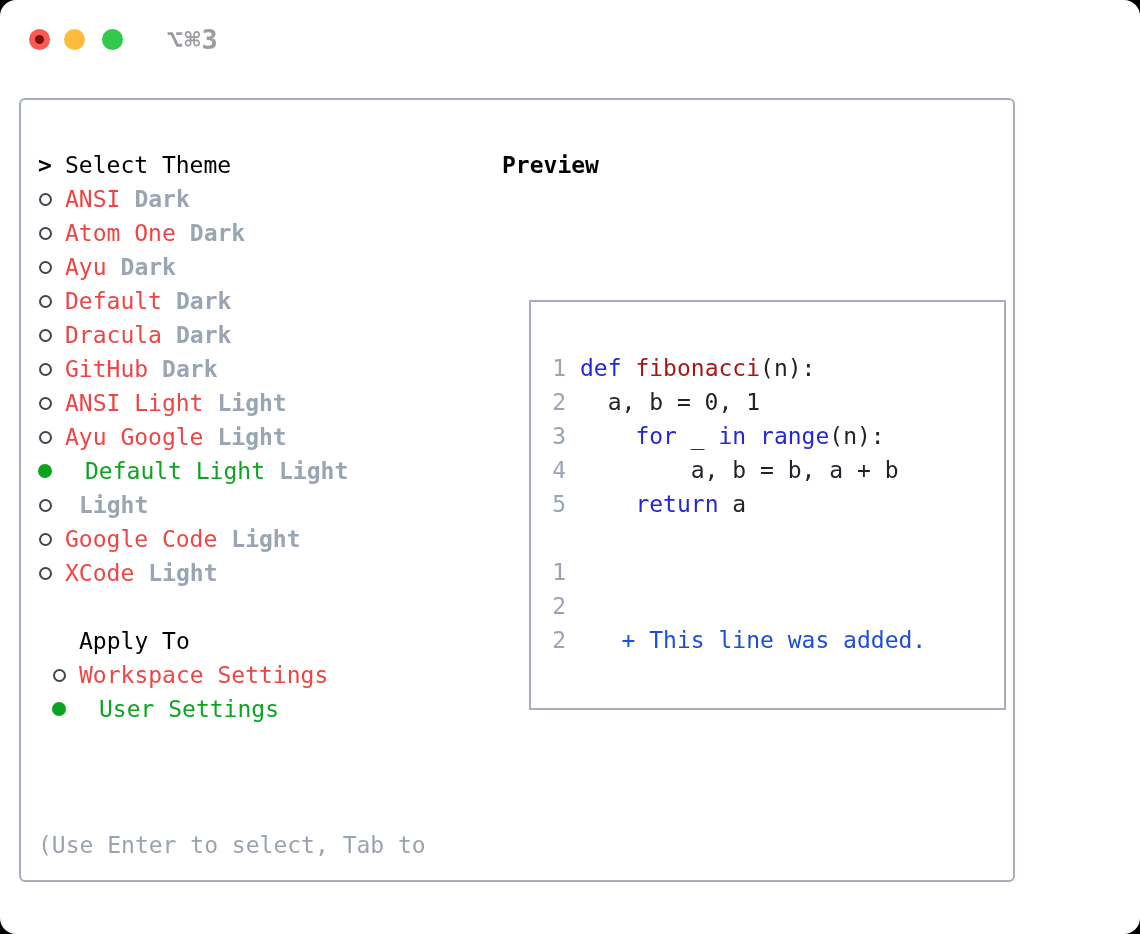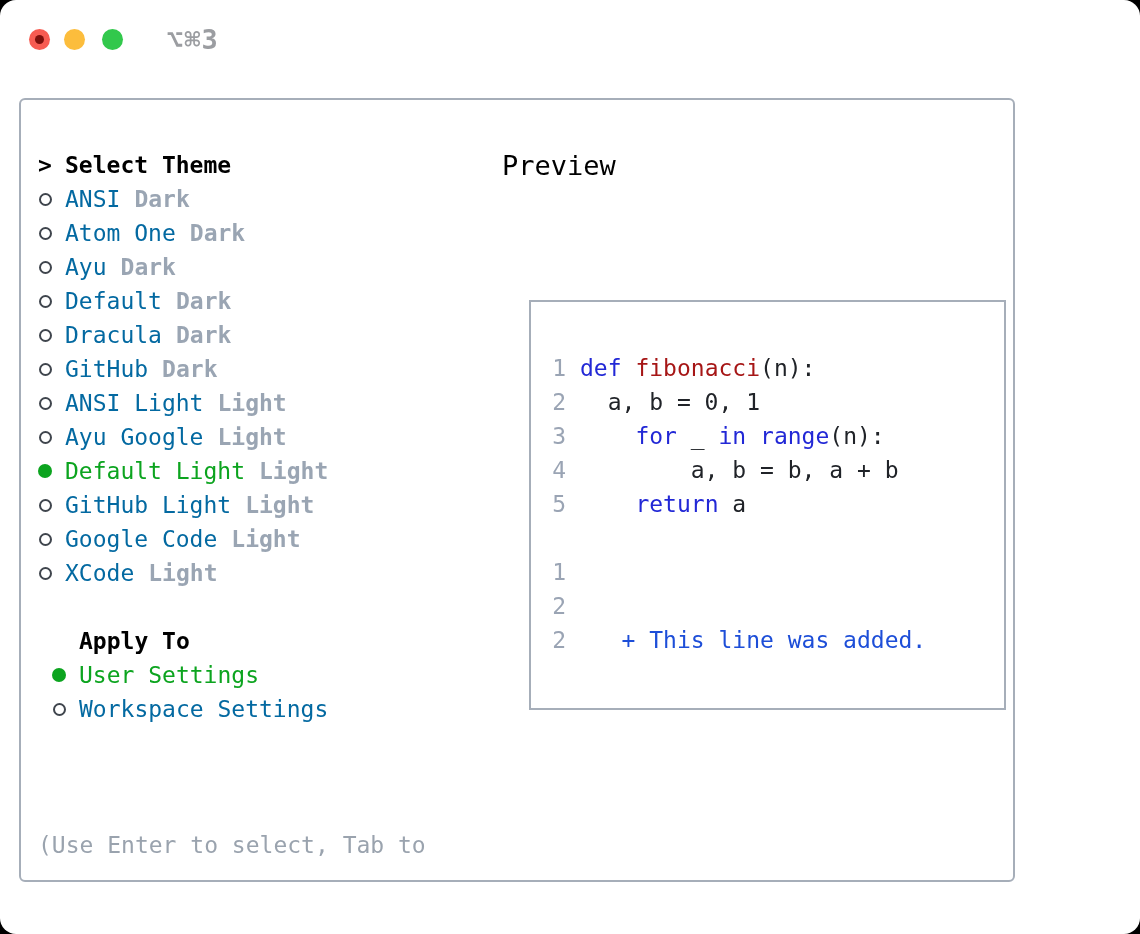--- a/index.html
+++ b/index.html
@@ -83,41 +83,41 @@
     width: 14px; height: 14px;
     border-radius: 50%;
     background: #0ca41f;
   }
   .prompt-char {
     font-weight: bold;
     color: #000000;
     font-size: 23px;
     line-height: 14px;
   }
-  .header-label { font-weight: bold; color: #000000; }
-  .item-name { color: #0369a1; }
-  .item-name.selected { color: #0ca41f; }
+  .header-label { font-weight: normal; color: #000000; }
+  .item-name { color: #ef4444; }
+  .item-name.selected { color: #0ca41f; margin-left: 20px; }
   .item-variant { color: #9aa5b3; margin-left: 14px; font-weight: bold; }
   .help-text {
     position: absolute;
     left: 38px; top: 760px;
     font-size: 23px;
     line-height: 34px;
     color: #9aa3ae;
     white-space: pre;
   }
   
   .preview-title {
     position: absolute;
     left: 502px; top: 148px;
     height: 34px;
     display: flex;
     align-items: center;
-    font-size: 27px;
-    font-weight: normal;
+    font-size: 23px;
+    font-weight: bold;
     color: #000000;
   }
   .preview-box {
     position: absolute;
     left: 508px; top: 200px;
     width: 477px; height: 410px;
     border: 2px solid #a6aeb9;
     box-sizing: border-box;
     background: #ffffff;
   }
@@ -180,29 +180,29 @@
       <div class="row"><span class="icon-cell"><span class="prompt-char">&gt;</span></span><span class="header-label">Select Theme</span></div>
       <div class="row"><span class="icon-cell"><span class="radio-ring"></span></span><span class="item-name">ANSI</span><span class="item-variant">Dark</span></div>
       <div class="row"><span class="icon-cell"><span class="radio-ring"></span></span><span class="item-name">Atom One</span><span class="item-variant">Dark</span></div>
       <div class="row"><span class="icon-cell"><span class="radio-ring"></span></span><span class="item-name">Ayu</span><span class="item-variant">Dark</span></div>
       <div class="row"><span class="icon-cell"><span class="radio-ring"></span></span><span class="item-name">Default</span><span class="item-variant">Dark</span></div>
       <div class="row"><span class="icon-cell"><span class="radio-ring"></span></span><span class="item-name">Dracula</span><span class="item-variant">Dark</span></div>
       <div class="row"><span class="icon-cell"><span class="radio-ring"></span></span><span class="item-name">GitHub</span><span class="item-variant">Dark</span></div>
       <div class="row"><span class="icon-cell"><span class="radio-ring"></span></span><span class="item-name">ANSI Light</span><span class="item-variant">Light</span></div>
       <div class="row"><span class="icon-cell"><span class="radio-ring"></span></span><span class="item-name">Ayu Google</span><span class="item-variant">Light</span></div>
       <div class="row"><span class="icon-cell"><span class="radio-dot"></span></span><span class="item-name selected">Default Light</span><span class="item-variant">Light</span></div>
-      <div class="row"><span class="icon-cell"><span class="radio-ring"></span></span><span class="item-name">GitHub Light</span><span class="item-variant">Light</span></div>
+      <div class="row"><span class="icon-cell"><span class="radio-ring"></span></span><span class="item-variant">Light</span></div>
       <div class="row"><span class="icon-cell"><span class="radio-ring"></span></span><span class="item-name">Google Code</span><span class="item-variant">Light</span></div>
       <div class="row"><span class="icon-cell"><span class="radio-ring"></span></span><span class="item-name">XCode</span><span class="item-variant">Light</span></div>
     </div>
 
   <div class="list" id="apply-list">
       <div class="row"><span class="icon-cell"></span><span class="header-label">Apply To</span></div>
+      <div class="row"><span class="icon-cell"><span class="radio-ring"></span></span><span class="item-name">Workspace Settings</span></div>
       <div class="row"><span class="icon-cell"><span class="radio-dot"></span></span><span class="item-name selected">User Settings</span></div>
-      <div class="row"><span class="icon-cell"><span class="radio-ring"></span></span><span class="item-name">Workspace Settings</span></div>
     </div>
 
   <div class="help-text">
     <div>(Use Enter to select, Tab to</div>
     <div>change focus)</div>
   </div>
 
   <div class="preview-title">Preview</div>
 
 </div>

